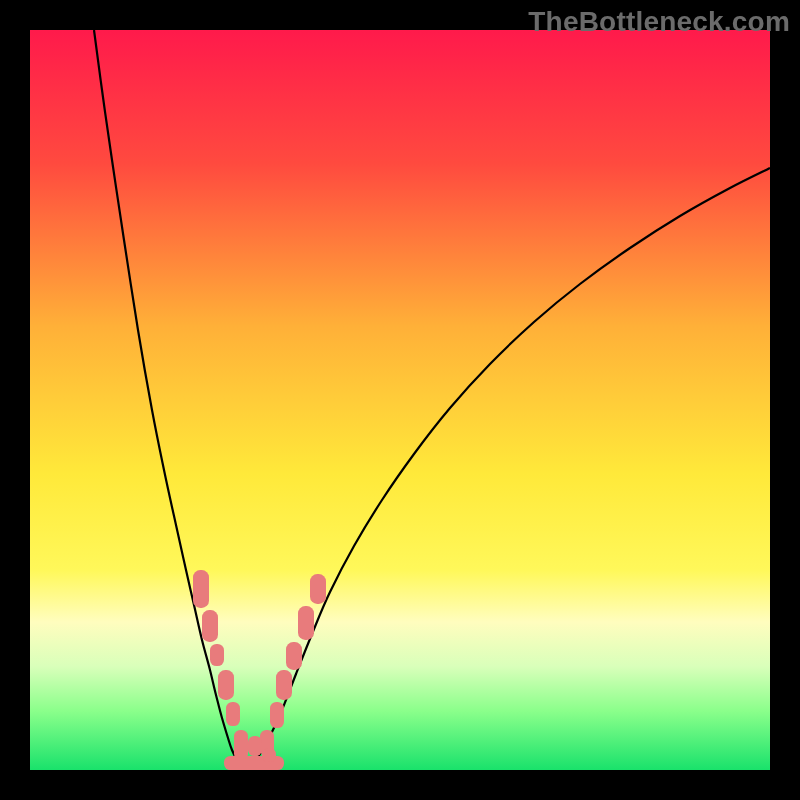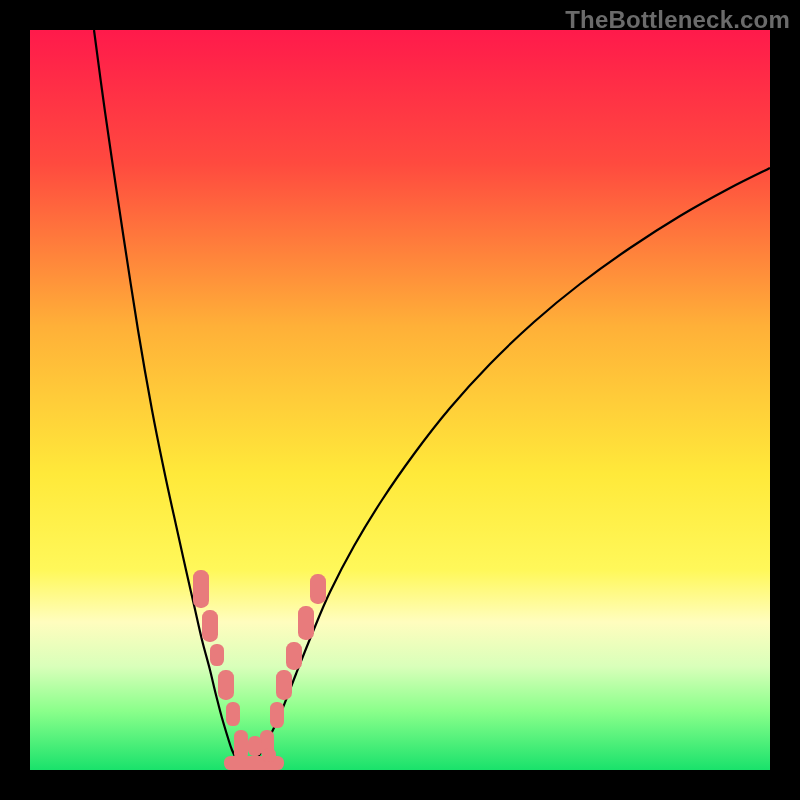--- a/index.html
+++ b/index.html
@@ -31,21 +31,21 @@
     left: 0;
     top: 0;
     width: 100%;
     height: 100%;
   }
   .watermark {
     position: absolute;
     top: 6px;
     right: 10px;
     font-family: Arial, Helvetica, sans-serif;
-    font-size: 24px;
+    font-size: 28px;
     font-weight: 600;
     color: #6b6b6b;
     letter-spacing: 0.2px;
   }
   svg.curves {
     position: absolute;
     left: 0;
     top: 0;
     width: 100%;
     height: 100%;

